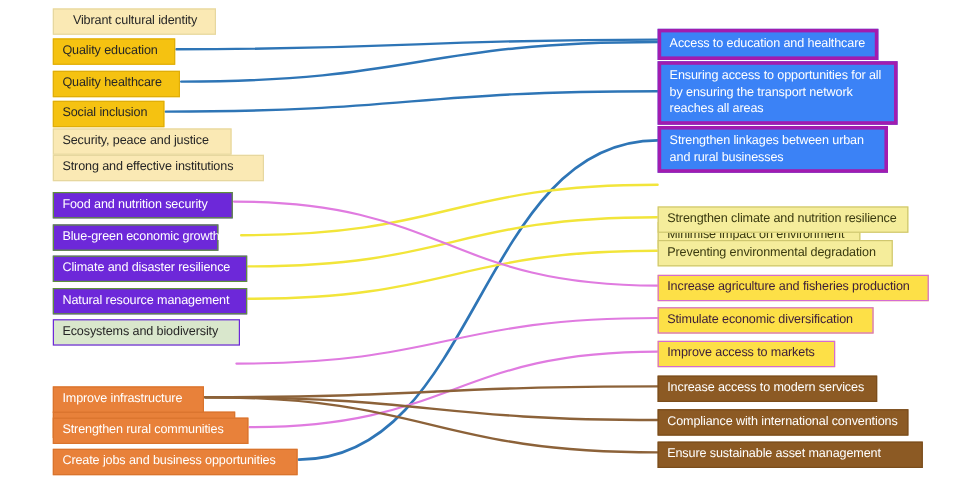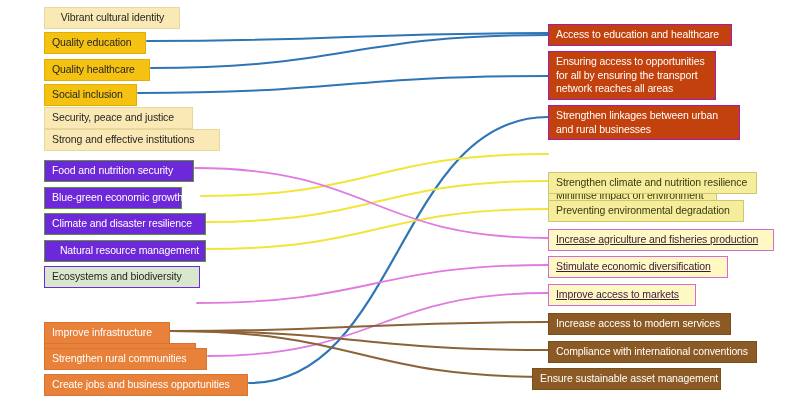--- a/index.html
+++ b/index.html
@@ -23,23 +23,23 @@
     letter-spacing:-0.1px;
   }
   .node.single{white-space:nowrap;}
   
   .pal-lightgold{background:#FAE9B4;border:1px solid #E6D79F;color:#262626;}
   .pal-gold{background:#F5C211;border:1px solid #E0AE08;color:#262626;}
   .pal-green{background:#6d28d9;border:1px solid #5E9239;color:#ffffff;}
   .pal-lightgreen{background:#D9E7CC;border:1px solid #6d28d9;color:#262626;}
   .pal-orange{background:#E8813A;border:1px solid #D9742D;color:#ffffff;}
   
-  .pal-blue{background:#c2410c;border:1px solid #a21caf;color:#ffffff;}
+  .pal-blue{background:#3b82f6;border:3px solid #a21caf;color:#ffffff;}
   .pal-yellow{background:#F5ED9B;border:1px solid #CFC76F;color:#3a3a10;}
-  .pal-pink{background:#fef9c3;border:1px solid #D46BD4;color:#3a1b3a;text-decoration:underline;}
+  .pal-pink{background:#fde047;border:1px solid #D46BD4;color:#3a1b3a;}
   .pal-brown{background:#8C5A24;border:1px solid #7A4D1C;color:#ffffff;}
 </style>
 </head>
 <body>
 
 <div id="stage">
   <svg id="links" viewBox="0 0 800 400" preserveAspectRatio="none">
       <path d="M 147 41 C 347.5 41 347.5 33 548 33" stroke="#2E75B6" stroke-width="2" fill="none" stroke-linecap="round"></path>
       <path d="M 151 68 C 349.5 68 349.5 35 548 35" stroke="#2E75B6" stroke-width="2" fill="none" stroke-linecap="round"></path>
       <path d="M 138 93 C 343 93 343 76 548 76" stroke="#2E75B6" stroke-width="2" fill="none" stroke-linecap="round"></path>
@@ -57,34 +57,34 @@
   <div id="left-col">
       <div class="node pal-lightgold single" style="left: 44px; top: 7px; width: 136px; text-align: center;"><span>Vibrant cultural identity</span></div>
       <div class="node pal-gold single" style="left: 44px; top: 32px; width: 102px;"><span>Quality education</span></div>
       <div class="node pal-gold single" style="left: 44px; top: 59px; width: 106px;"><span>Quality healthcare</span></div>
       <div class="node pal-gold single" style="left: 44px; top: 84px; width: 93px;"><span>Social inclusion</span></div>
       <div class="node pal-lightgold single" style="left: 44px; top: 107px; width: 149px;"><span>Security, peace and justice</span></div>
       <div class="node pal-lightgold single" style="left: 44px; top: 129px; width: 176px;"><span>Strong and effective institutions</span></div>
       <div class="node pal-green single" style="left: 44px; top: 160px; width: 150px;"><span>Food and nutrition security</span></div>
       <div class="node pal-green single" style="left: 44px; top: 187px; width: 138px;"><span>Blue-green economic growth</span></div>
       <div class="node pal-green single" style="left: 44px; top: 213px; width: 162px;"><span>Climate and disaster resilience</span></div>
-      <div class="node pal-green single" style="left: 44px; top: 240px; width: 162px; text-align: right;"><span>Natural resource management</span></div>
+      <div class="node pal-green single" style="left: 44px; top: 240px; width: 162px;"><span>Natural resource management</span></div>
       <div class="node pal-lightgreen single" style="left: 44px; top: 266px; width: 156px;"><span>Ecosystems and biodiversity</span></div>
       <div class="node pal-orange single" style="left: 44px; top: 295px; width: 152px; margin-top: 48px;"><span>Stable and equitable growth</span></div>
       <div class="node pal-orange single" style="left: 44px; top: 322px; width: 126px;"><span>Improve infrastructure</span></div>
       <div class="node pal-orange single" style="left: 44px; top: 348px; width: 163px;"><span>Strengthen rural communities</span></div>
       <div class="node pal-orange single" style="left: 44px; top: 374px; width: 204px;"><span>Create jobs and business opportunities</span></div>
     </div>
   <div id="right-col">
       <div class="node pal-blue single" style="left: 548px; top: 24px; width: 184px;"><span>Access to education and healthcare</span></div>
-      <div class="node pal-blue" style="left: 548px; top: 51px; width: 168px;"><span>Ensuring access to opportunities for all by ensuring the transport network reaches all areas</span></div>
+      <div class="node pal-blue" style="left: 548px; top: 51px; width: 200px;"><span>Ensuring access to opportunities for all by ensuring the transport network reaches all areas</span></div>
       <div class="node pal-blue" style="left: 548px; top: 105px; width: 192px;"><span>Strengthen linkages between urban and rural businesses</span></div>
       <div class="node pal-yellow single" style="left: 548px; top: 145px; width: 169px; margin-top: 40px;"><span>Minimise impact on environment</span></div>
       <div class="node pal-yellow single" style="left: 548px; top: 172px; width: 209px;"><span>Strengthen climate and nutrition resilience</span></div>
       <div class="node pal-yellow single" style="left: 548px; top: 200px; width: 196px;"><span>Preventing environmental degradation</span></div>
       <div class="node pal-pink single" style="left: 548px; top: 229px; width: 226px;"><span>Increase agriculture and fisheries production</span></div>
       <div class="node pal-pink single" style="left: 548px; top: 256px; width: 180px;"><span>Stimulate economic diversification</span></div>
       <div class="node pal-pink single" style="left: 548px; top: 284px; width: 148px;"><span>Improve access to markets</span></div>
       <div class="node pal-brown single" style="left: 548px; top: 313px; width: 183px;"><span>Increase access to modern services</span></div>
       <div class="node pal-brown single" style="left: 548px; top: 341px; width: 209px;"><span>Compliance with international conventions</span></div>
-      <div class="node pal-brown single" style="left: 532px; top: 368px; width: 189px;"><span>Ensure sustainable asset management</span></div>
+      <div class="node pal-brown single" style="left: 548px; top: 368px; width: 221px;"><span>Ensure sustainable asset management</span></div>
     </div>
 </div>
 
 </body></html>

